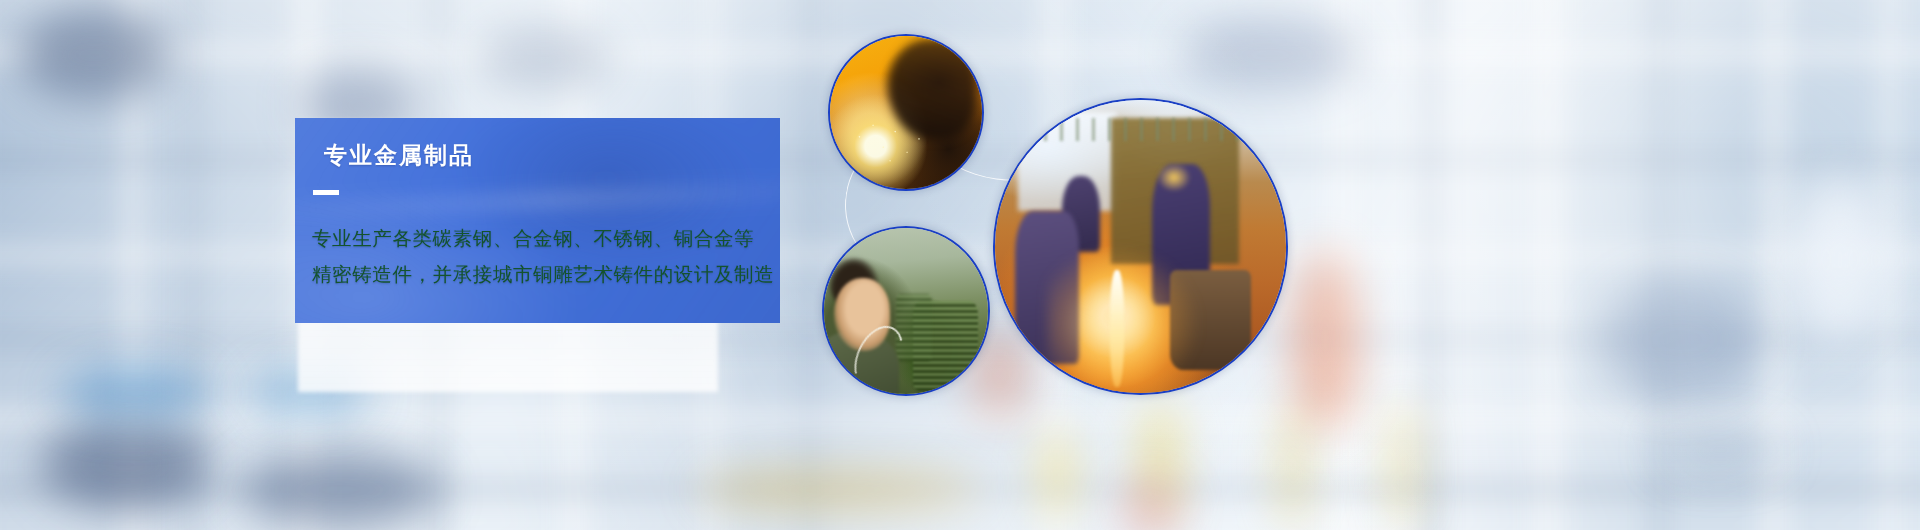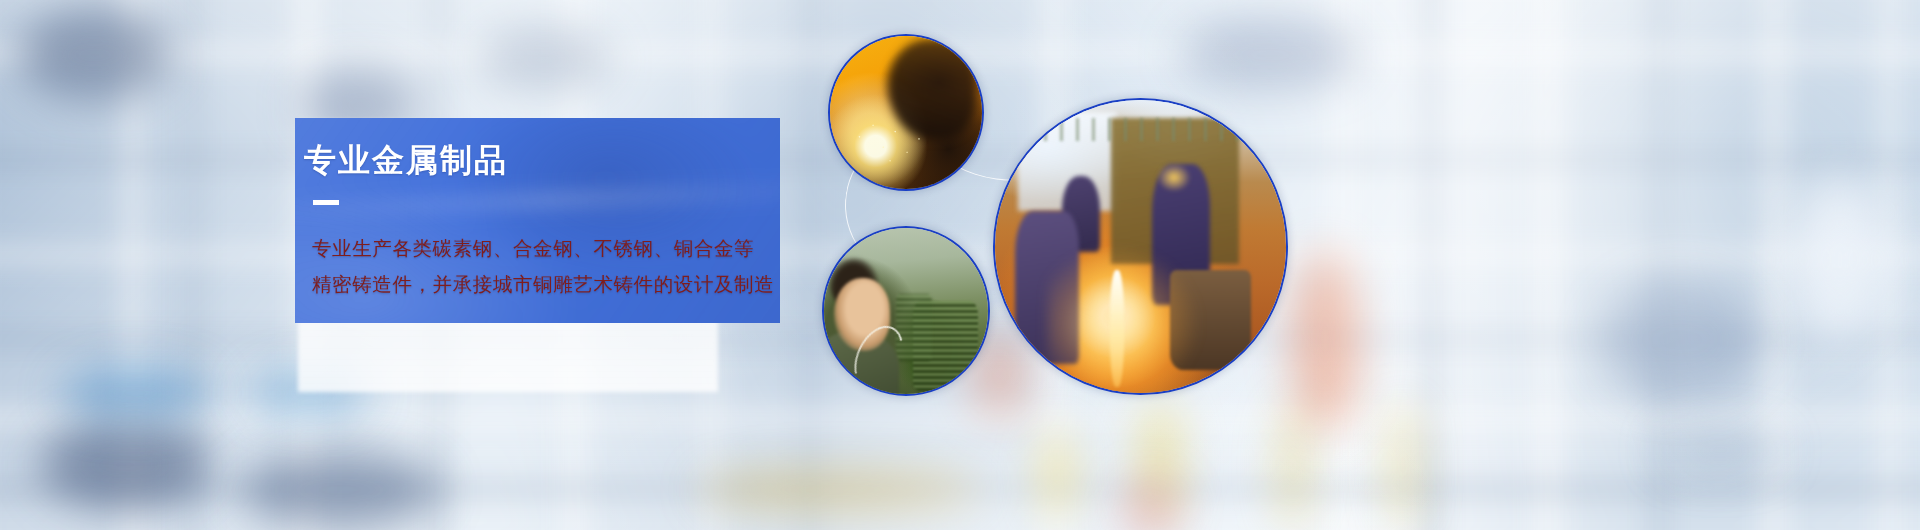--- a/index.html
+++ b/index.html
@@ -85,37 +85,37 @@
     transform:rotate(-2.2deg);
   }
 
   .panel-inner{
     position:absolute; left:295px; top:118px; width:700px; height:205px;
     padding:25px 0 0 9px;
   }
 
   .headline{
     color:#ffffff;
-    font-size:32px;
+    font-size:23px;
     font-weight:bold;
     letter-spacing:2px;
     line-height:1.1;
-    margin-left:0;
+    margin-left:20px;
     text-shadow:0 1px 2px rgba(20,40,100,.28);
   }
 
   .rule{
     width:26px; height:5px;
     background:#ffffff;
     margin:22px 0 0 9px;
   }
 
   .desc{
     margin:28px 0 0 8px;
-    color:#7f1d1d;
+    color:#14532d;
     font-size:19.5px;
     line-height:1.62;
     letter-spacing:.6px;
     white-space:nowrap;
     text-shadow:0 1px 2px rgba(20,40,100,.30);
   }
 
   
   .collage{ position:absolute; left:0; top:0; width:1920px; height:530px; }
 

